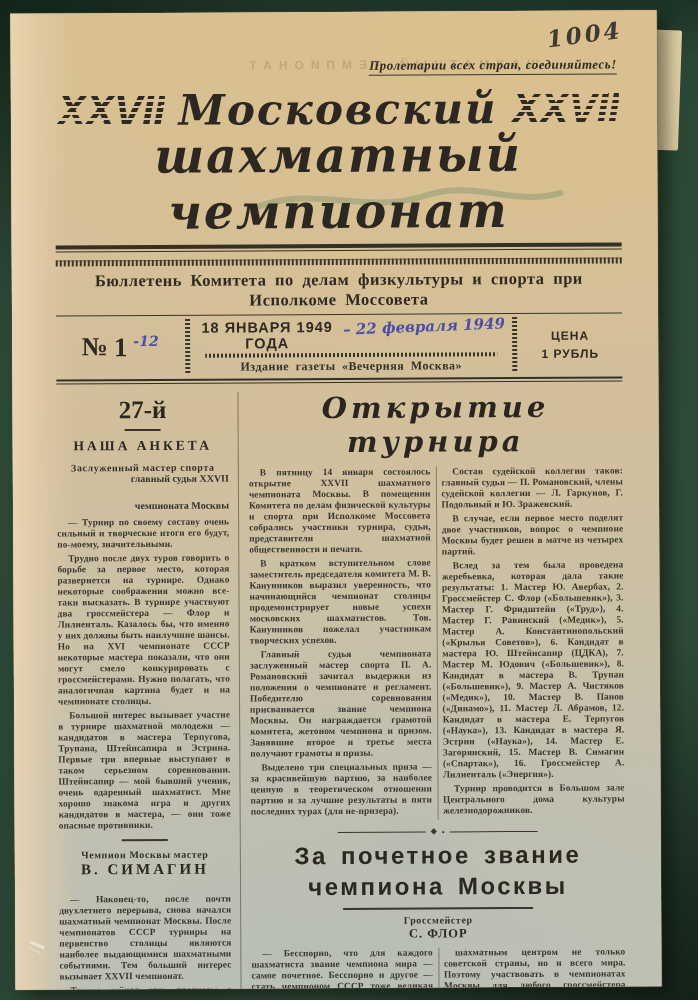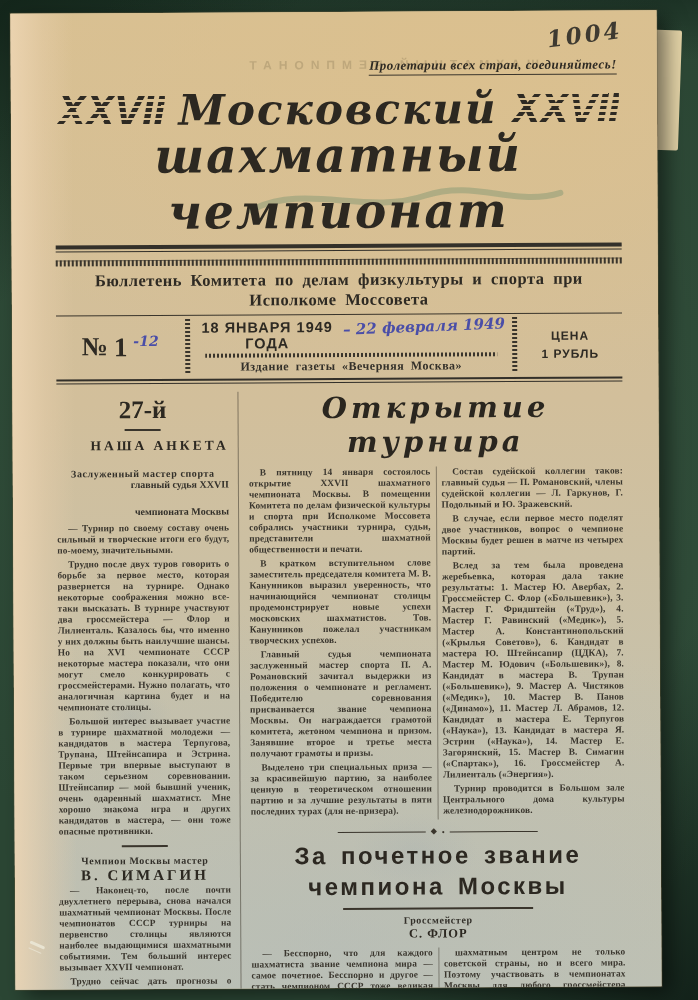--- a/index.html
+++ b/index.html
@@ -176,24 +176,24 @@
     text-align: justify;
     font-size: 9.4px;
     line-height: 1.17;
     font-weight: bold;
     color: #3a362e;
     letter-spacing: 0.1px;
   }
   .h-27 { text-align: center; font-weight: bold; font-size: 25px; margin-top: 4px; color: #2c2821; }
   .mini-rule { width: 36px; border-top: 2px solid #3a352c; margin: 5px auto 7px; }
   .mini-rule.wide { width: 46px; margin: 8px auto; }
-  .h-anketa { text-align: right; font-weight: bold; font-size: 13.5px; letter-spacing: 3px; margin-bottom: 14px; color: #2c2821; }
+  .h-anketa { text-align: center; font-weight: bold; font-size: 13.5px; letter-spacing: 3px; margin-bottom: 8px; color: #2c2821; }
   .by-rank { text-align: center; font-weight: bold; font-size: 10px; letter-spacing: 0.6px; color: #33302a; }
   .by-name { text-align: center; font-weight: bold; font-size: 14px; letter-spacing: 1px; margin: 1px 0; color: #2c2821; }
-  .by-name.sim { font-size: 15px; letter-spacing: 3px; margin-bottom: 1px; }
+  .by-name.sim { font-size: 15px; letter-spacing: 3px; margin-bottom: 16px; }
   .by-role { text-align: right; font-weight: bold; font-size: 10px; color: #33302a; }
   .col-left .by-role + p, .col-left .by-role + .by-role { margin-top: 16px; }
   .col-left p:first-of-type { margin-top: 6px; font-family: Liberation Serif, serif; }
 
   .h-opening {
     text-align: center;
     font-family: "DejaVu Serif", serif;
     font-style: italic; font-weight: bold;
     font-size: 29px; letter-spacing: 4px; word-spacing: 12px;
     color: #2a261f;

